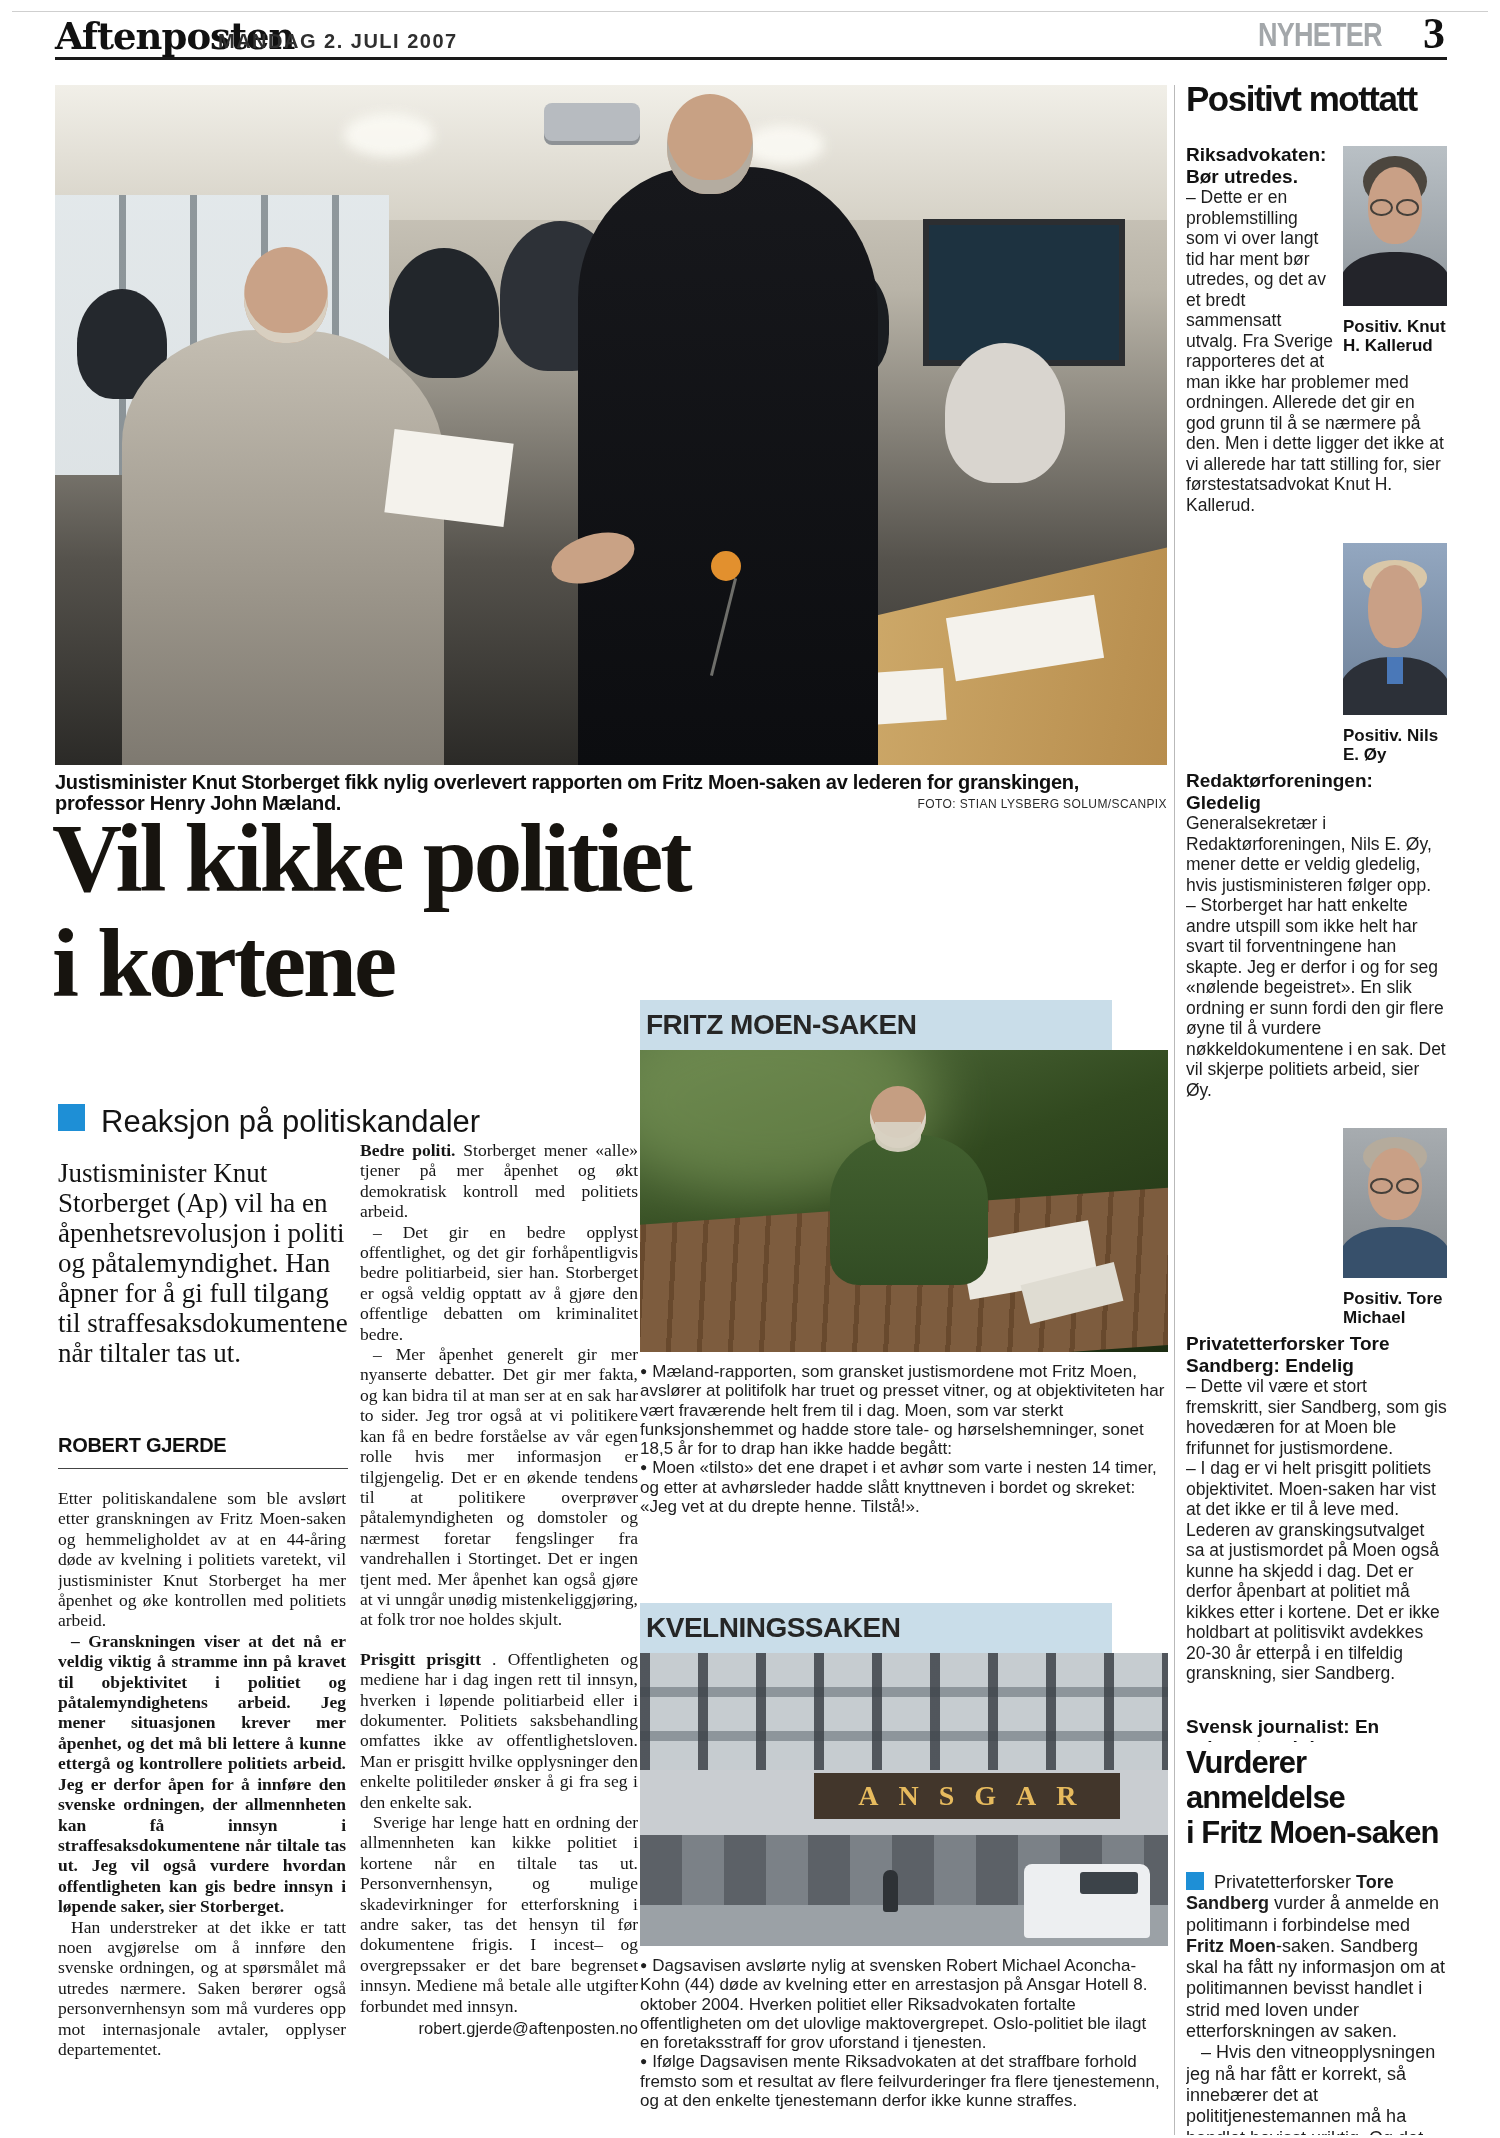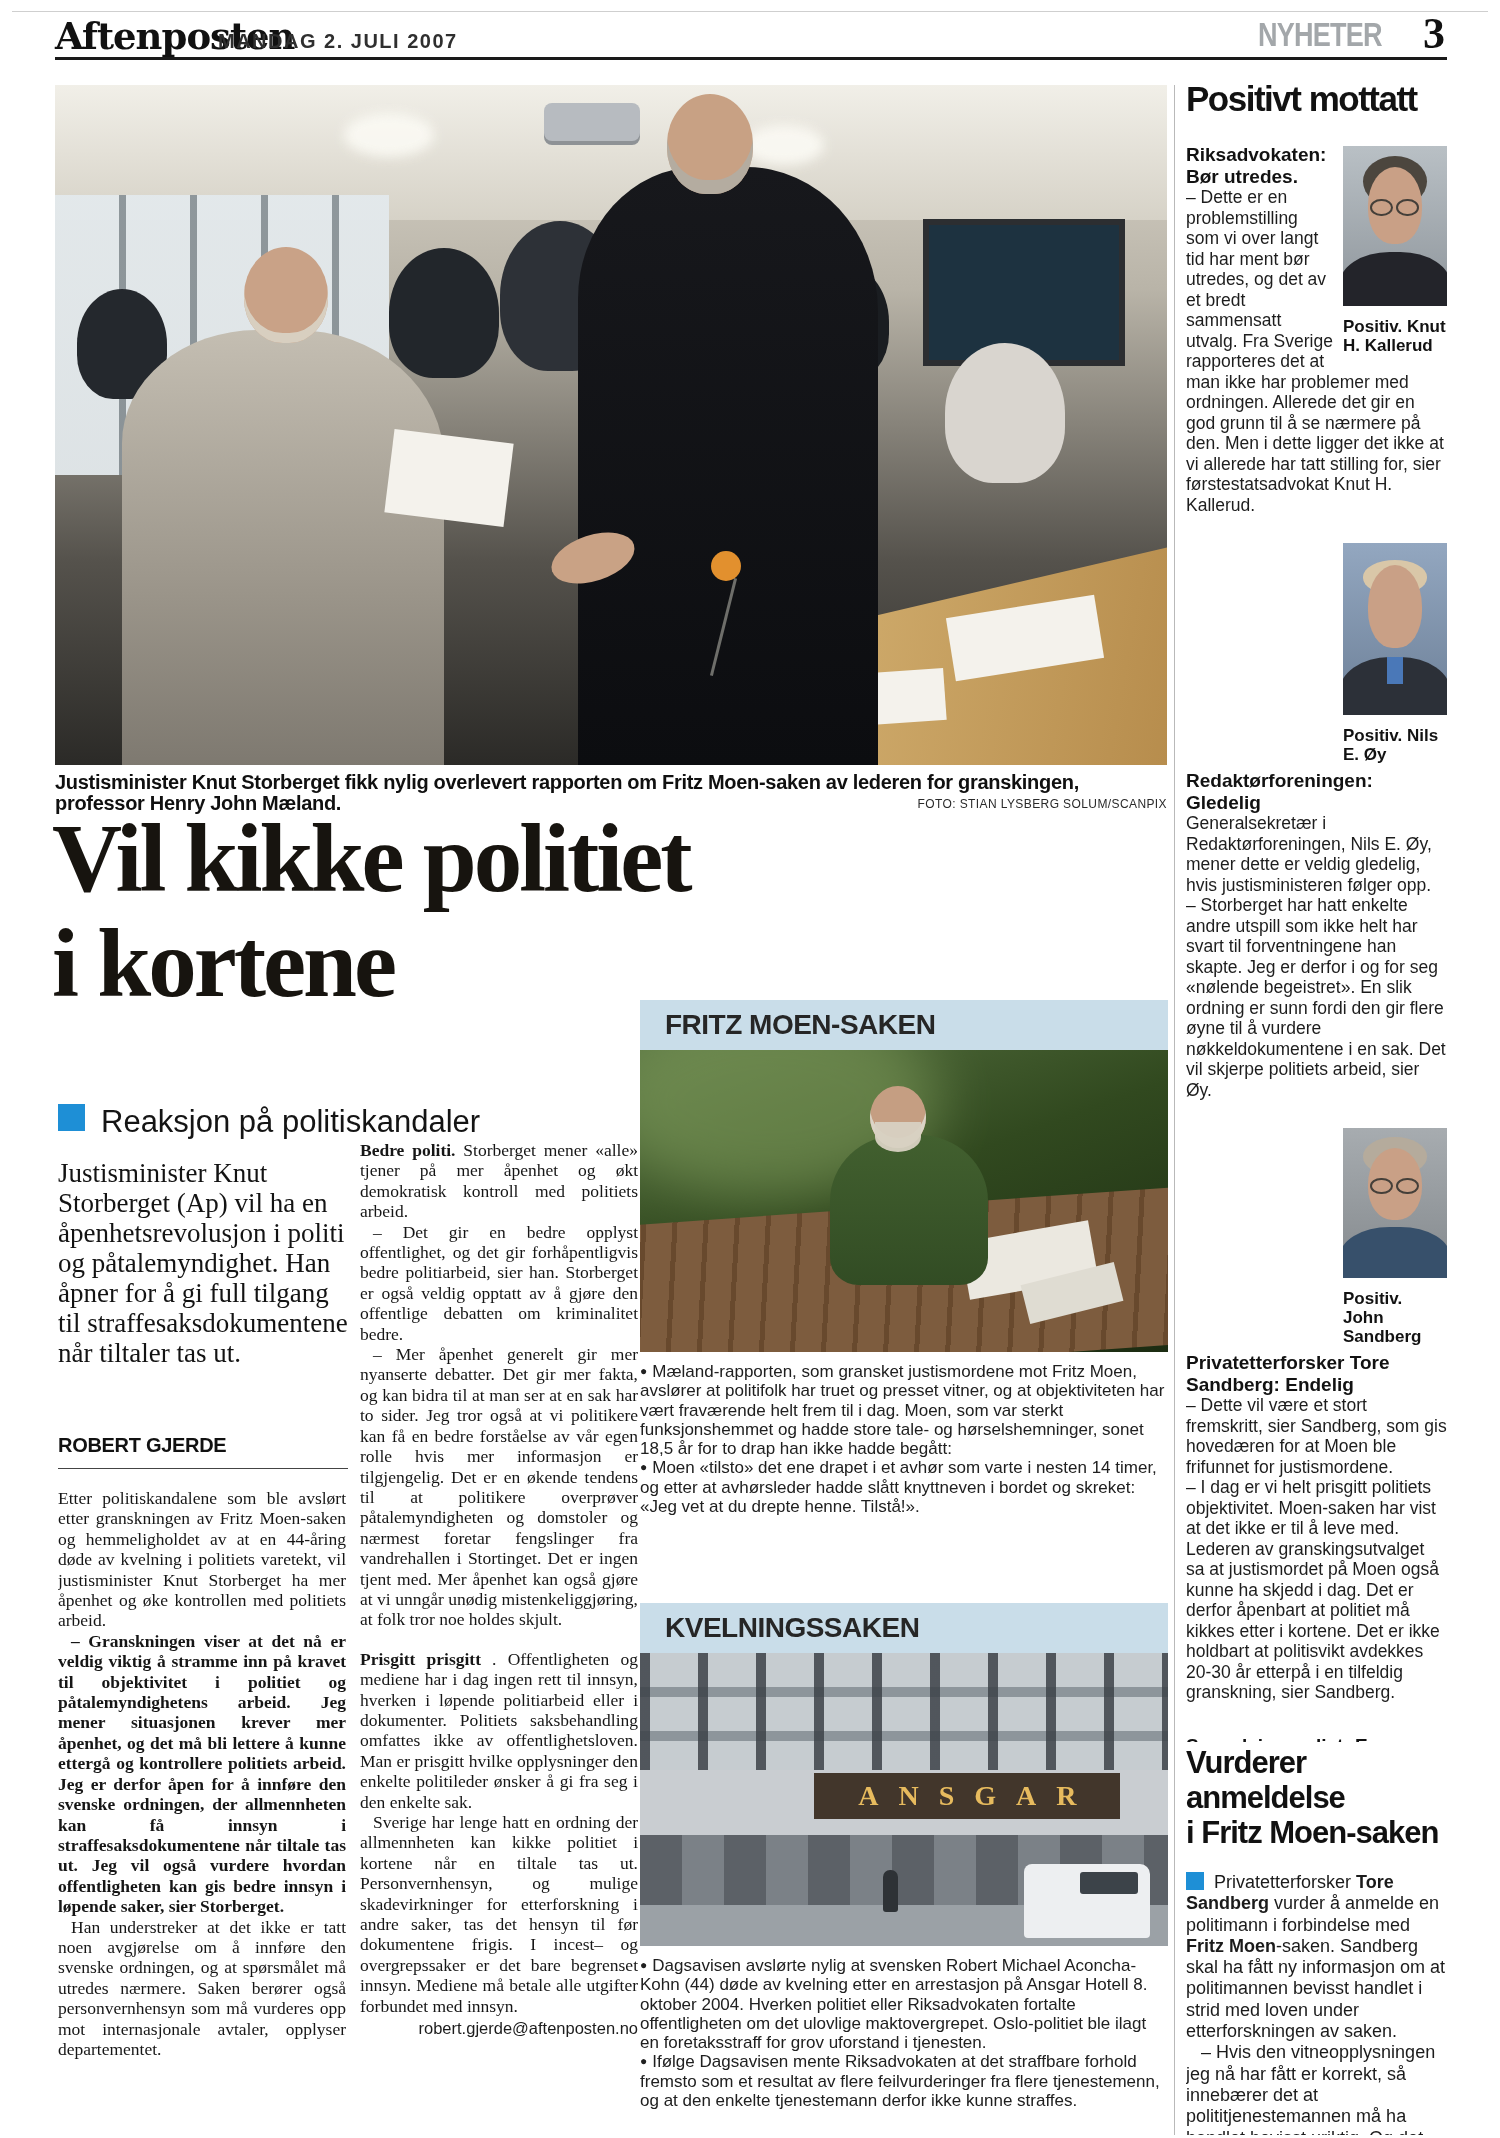--- a/index.html
+++ b/index.html
@@ -75,23 +75,23 @@
   .col { position:absolute; font-size:17.5px; line-height:20.4px; text-align:justify; color:#161616; overflow:hidden; }
   .col1 { left:58px; top:1488px; width:288px; height:648px; }
   .col2 { left:360px; top:1140px; width:278px; height:996px; }
   .col p.ind { text-indent:13px; }
   .col .boldpara { font-weight:700; }
   .lede-in { font-weight:700; }
   .gap-top { margin-top:19px; }
   .email { margin-top:2px; text-align:right; font-family:"Liberation Sans", sans-serif; font-size:16.5px; color:#1c1c1c; }
 
   
-  .fb-bar { position:absolute; left:640px; width:528px; height:50px; background:#c9dde9;
+  .fb-bar { position:absolute; left:640px; width:472px; height:50px; background:#c9dde9;
           font-family:"Liberation Sans", sans-serif; font-weight:800; font-size:28px;
-          letter-spacing:-.5px; color:#262626; line-height:50px; padding-left:25px; }
+          letter-spacing:-.5px; color:#262626; line-height:50px; padding-left:6px; }
   .fb-bar.fritz { top:1000px; }
   .fb-bar.kveln { top:1603px; }
   .fb-photo { position:absolute; left:640px; width:528px; overflow:hidden; }
   .fb-photo.fritz { top:1050px; height:302px;
           background:linear-gradient(160deg,#55703f 0%,#31491f 45%,#1c2c12 100%); }
   .fb-photo.kveln { top:1653px; height:293px; background:#b3b9be; }
   .fb-text { position:absolute; left:640px; width:528px; font-family:"Liberation Sans", sans-serif;
           font-size:17px; line-height:19.3px; color:#202020; overflow:hidden; }
   .fb-text.fritz { top:1362px; height:230px; }
   .fb-text.kveln { top:1956px; height:178px; }
@@ -300,21 +300,21 @@
 
     <div class="rc-sec">
       <div class="rc-photobox">
         <div class="portrait" style="background:linear-gradient(180deg,#a7acb0,#84898d);height:150px;">
           <div class="pt-hair" style="background:#b5ab9c;height:26%;"></div>
           <div class="pt-head"></div>
           <div class="pt-glasses"></div>
           <div class="pt-glasses2"></div>
           <div class="pt-body" style="background:#37506b;"></div>
         </div>
-        <div class="rc-caption">Positiv. John Sandberg</div>
+        <div class="rc-caption">Positiv. Tore Michael</div>
       </div>
       <div class="rc-head">Privatetterforsker Tore Sandberg: Endelig</div>
       <div class="rc-body">– Dette vil være et stort fremskritt, sier Sandberg, som gis hovedæren for at Moen ble frifunnet for justismordene.
 – I dag er vi helt prisgitt politiets objektivitet. Moen-saken har vist at det ikke er til å leve med. Lederen av granskingsutvalget sa at justismordet på Moen også kunne ha skjedd i dag. Det er derfor åpenbart at politiet må kikkes etter i kortene. Det er ikke holdbart at politisvikt avdekkes 20-30 år etterpå i en tilfeldig granskning, sier Sandberg.</div>
     </div>
 
     <div class="rc-sec" style="margin-top:32px;">
       <div class="rc-head">Svensk journalist: En selvsagt ordning.</div>
 
     </div>

